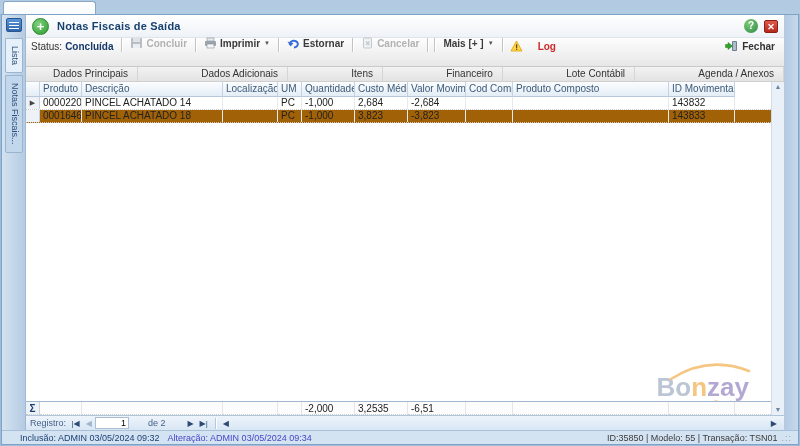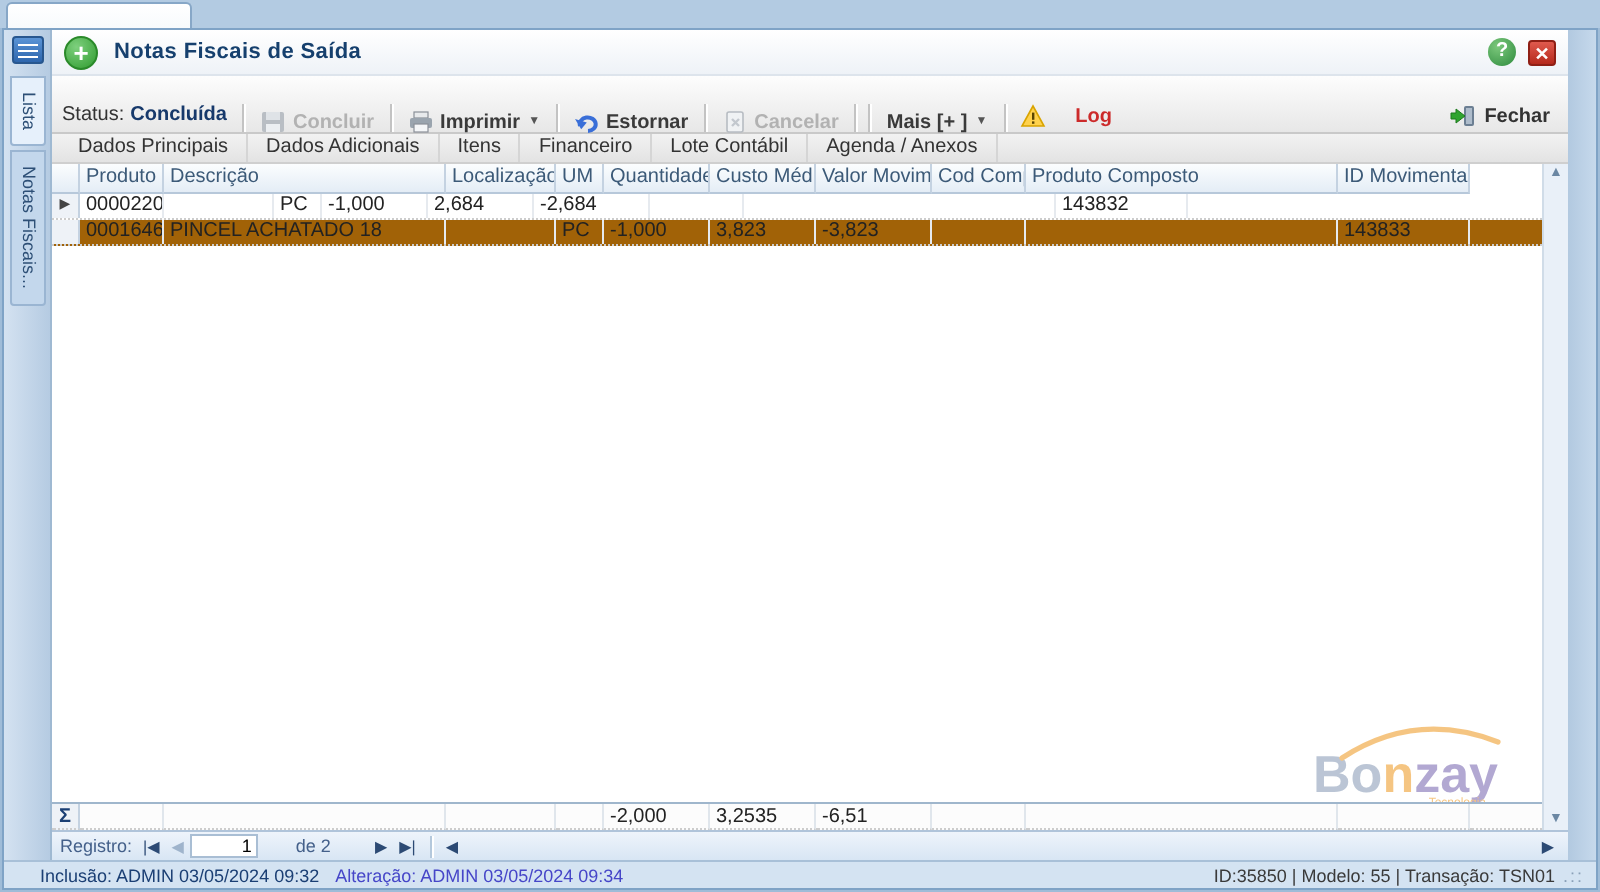--- a/index.html
+++ b/index.html
@@ -51,34 +51,34 @@
     border-bottom:1px solid #dde4ec; padding:0 6px; flex-shrink:0; }
   .plus-ic { width:17px; height:17px; border-radius:50%; background:radial-gradient(circle at 35% 30%,#7ed07e,#2f9b2f);
     border:1px solid #2a8a2a; color:#fff; font-weight:bold; font-size:13px; line-height:15px; text-align:center; margin-right:8px; }
   .hdr-title { font-weight:bold; font-size:11px; color:#16406e; letter-spacing:.2px; flex:1; }
   .help-ic { width:14px; height:14px; border-radius:50%; background:radial-gradient(circle at 35% 30%,#7cc87c,#2e8b3e);
     color:#fff; font-size:10px; font-weight:bold; text-align:center; line-height:14px; margin-right:6px; }
   .close-ic { width:14px; height:13px; border-radius:2px; background:linear-gradient(#e05a4e,#b5291c);
     border:1px solid #8f1f15; color:#fff; font-size:9px; font-weight:bold; text-align:center; line-height:12px; }
   
   .tbar { height:21px; background:linear-gradient(#fdfdfd,#e7e7e7); border-bottom:1px solid #c9c9c9;
-    display:flex; align-items:flex-start; padding:14px 5px; flex-shrink:0; white-space:nowrap; }
+    display:flex; align-items:flex-end; padding:14px 5px; flex-shrink:0; white-space:nowrap; }
   .tbar .lbl { color:#333; margin-right:3px; }
   .tbar .stat { font-weight:bold; color:#17396b; margin-right:5px; }
   .tbtn { display:flex; align-items:center; gap:3px; padding:0 5px; font-weight:bold; color:#3a3a3a; height:18px; border-radius:2px; }
   .tbtn.dis { color:#b2b2b2; }
   .tbtn .car { font-size:6px; color:#555; margin-left:1px; }
   .sep { width:1px; height:14px; background:#c3c3c3; box-shadow:1px 0 0 #fff; margin:0 3px; }
   .log-btn { color:#cc2a2a; font-weight:bold; display:flex; align-items:center; gap:15px; padding:0 4px; }
   .spacer { flex:1; }
   .fechar { display:flex; align-items:center; gap:4px; font-weight:bold; color:#333; padding:0 4px; }
   .ticon { width:13px; height:12px; display:inline-block; flex-shrink:0; }
   
   .ptabs { height:15px; background:linear-gradient(#f2f2f2,#e3e3e3); display:flex; align-items:flex-end;
-    padding-left:4px; border-bottom:1px solid #cfcfcf; flex-shrink:0; }
+    padding-left:18px; border-bottom:1px solid #cfcfcf; flex-shrink:0;justify-content:space-between; }
   .ptab { font-size:10px; color:#333; padding:0 9px; height:14px; line-height:14px; border-right:1px solid #d5d5d5; }
   .ptab.act { background:#fff; border:1px solid #6e6e6e; border-radius:2px; font-weight:bold; color:#12335e;
     height:15px; line-height:13px; margin:0 2px; }
   
   .tbl-wrap { flex:1; display:flex; min-height:0; }
   .tbl-col { flex:1; display:flex; flex-direction:column; min-width:0; }
   .trow { display:flex; height:13px; line-height:12px; font-size:10px; flex-shrink:0; }
   .hrow { height:15px; line-height:14px; }
   .cell { padding:0 3px; border-right:1px solid #e6eaef; overflow:hidden; white-space:nowrap; flex-shrink:0; }
   .hrow .cell { border-right:1px solid #c4d2e1; border-bottom:1px solid #b7c8da;
@@ -233,20 +233,21 @@
             <span class="cell c6">Custo Médio</span>
             <span class="cell c7">Valor Movimen...</span>
             <span class="cell c8">Cod Comp...</span>
             <span class="cell c9">Produto Composto</span>
             <span class="cell c10">ID Movimentação</span>
           </div>
 
           <div class="trow drow">
             <span class="cell c0">▶</span>
             <span class="cell c1">0000220</span>
+            <span class="cell c2">PINCEL ACHATADO 14</span>
             <span class="cell c3"></span>
             <span class="cell c4">PC</span>
             <span class="cell c5">-1,000</span>
             <span class="cell c6">2,684</span>
             <span class="cell c7">-2,684</span>
             <span class="cell c8"></span>
             <span class="cell c9"></span>
             <span class="cell c10">143832</span>
           </div>
 

